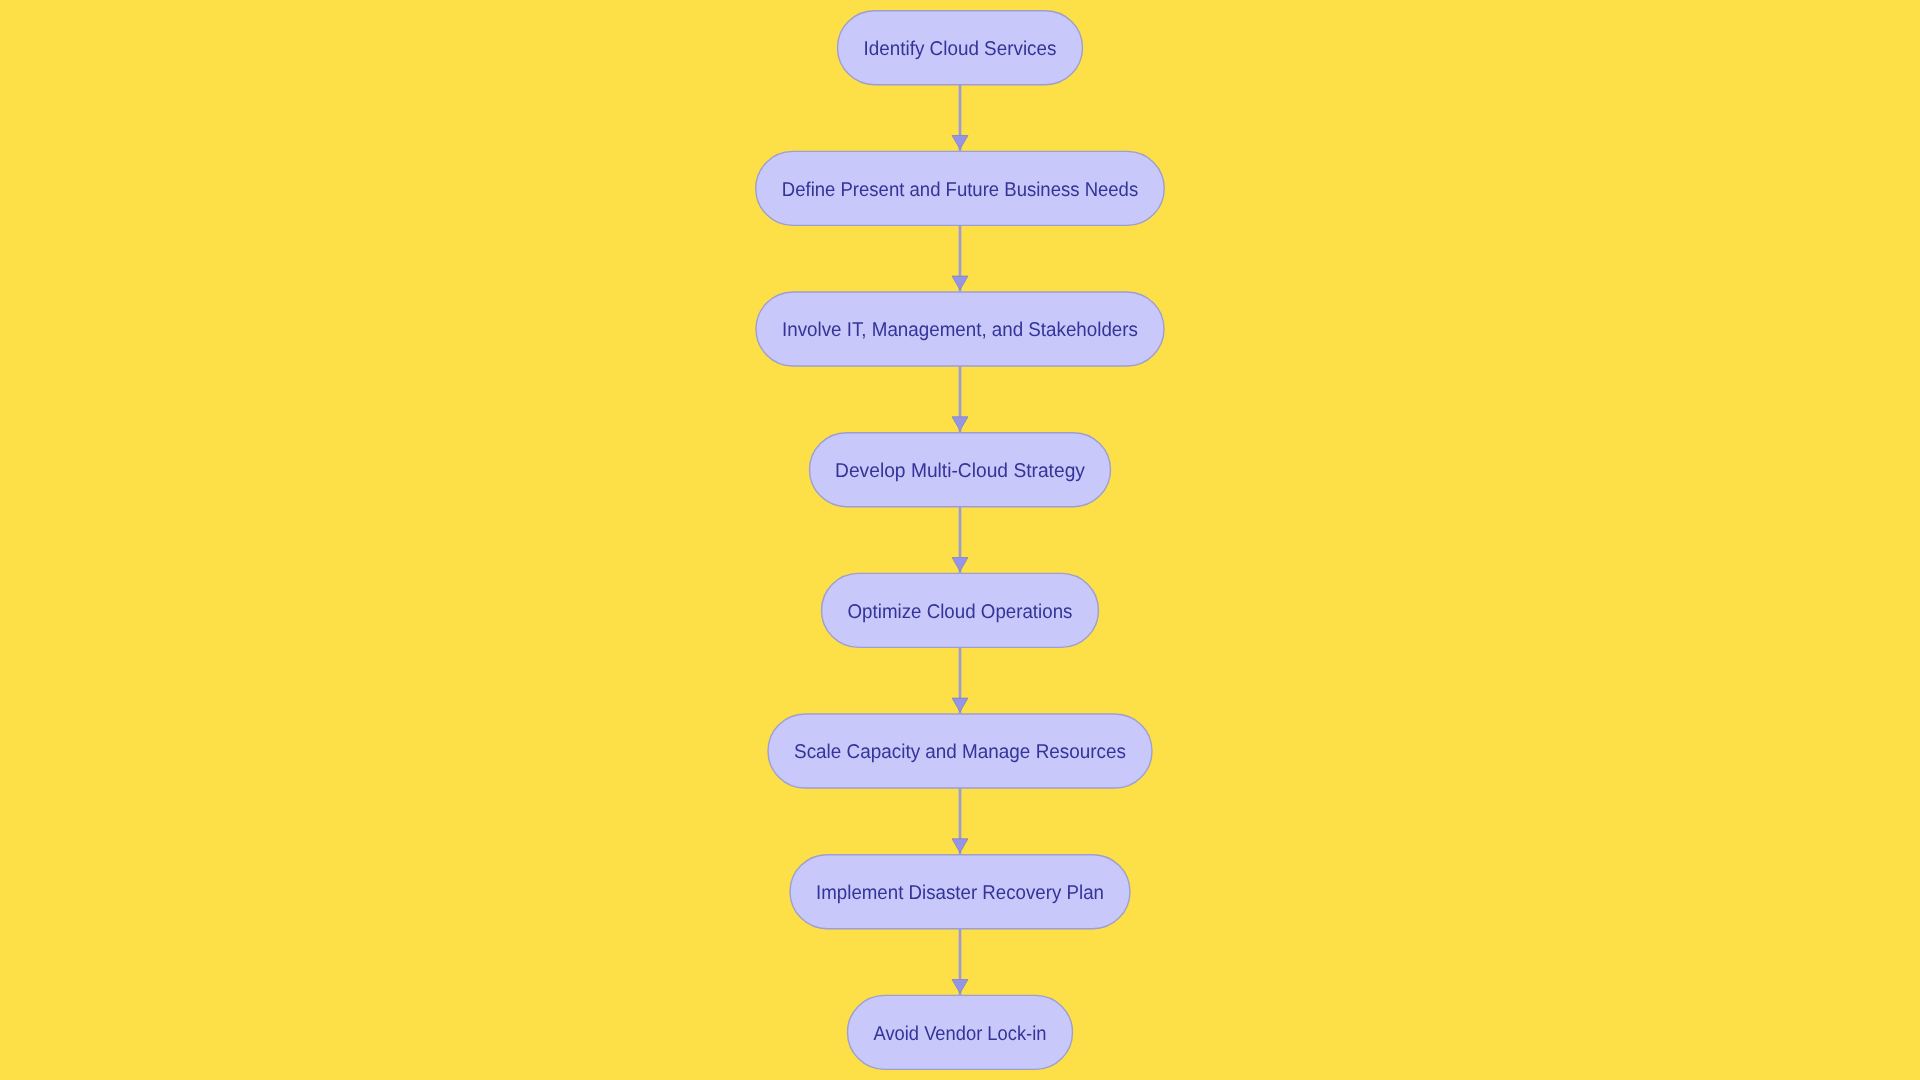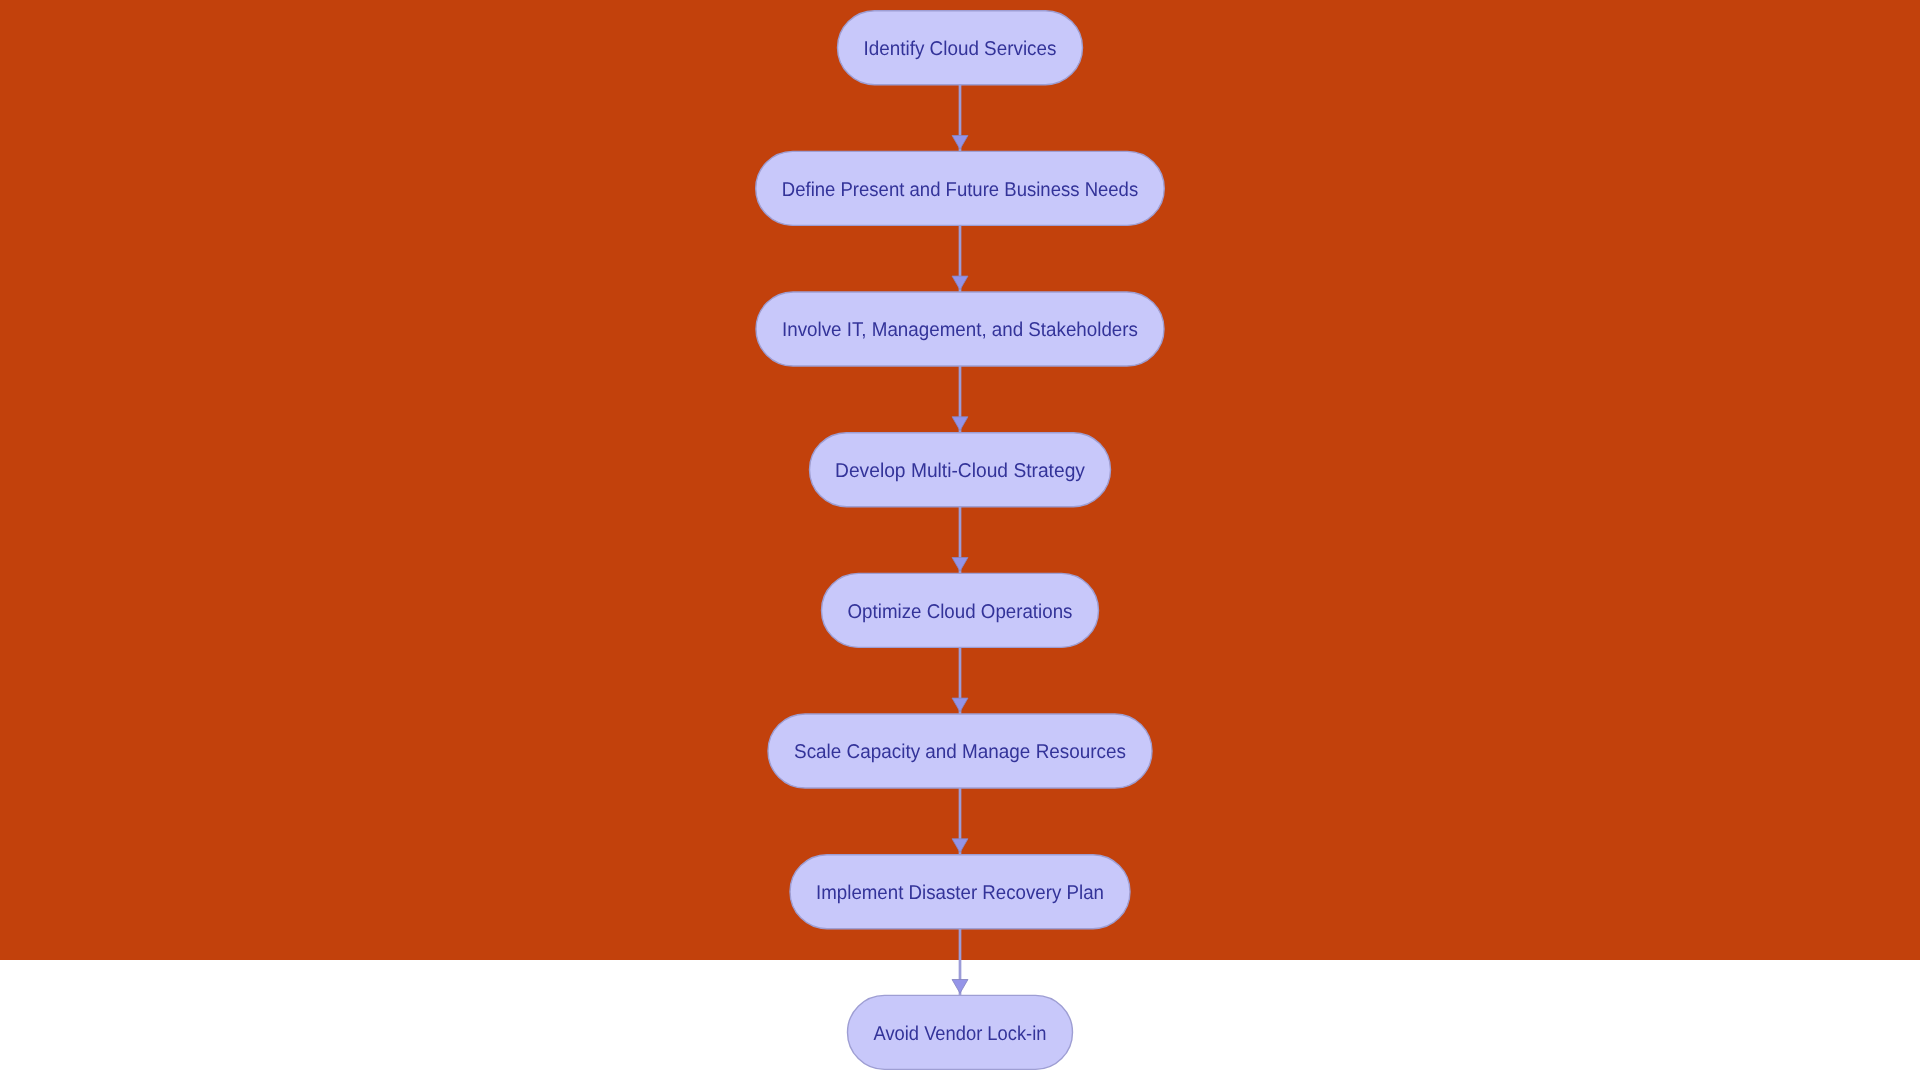--- a/index.html
+++ b/index.html
@@ -1,20 +1,20 @@
 <!DOCTYPE html>
 <html><head>
 <meta charset="utf-8">
 <title>Multi-Cloud Adoption Flowchart</title>
 <style>
   html, body { margin:0; padding:0; background:#ffffff; }
   body { width:1920px; height:1080px; overflow:hidden;
          font-family:"Liberation Sans", sans-serif; }
-  #flowchart-canvas { position:relative; width:1920px; height:960px;
-                      background:#c2410c; }
+  #flowchart-canvas { position:relative; width:1920px; height:1080px;
+                      background:#fde047; }
   svg#diagram { position:absolute; left:0; top:0;
                 shape-rendering:geometricPrecision;
                 transform:translateZ(0); }
   .node-shape { fill:#c8c8fa; stroke:#9e9ed3; stroke-width:1.4; }
   .node-label { font-family:"Liberation Sans", sans-serif;
                 font-size:19.9px; fill:#333399;
                 text-anchor:middle; dominant-baseline:central;
                 text-rendering:geometricPrecision;
                 -webkit-font-smoothing:antialiased; }
   .edge-line { fill:none; stroke:#9c9cd8; stroke-width:2.7; }

